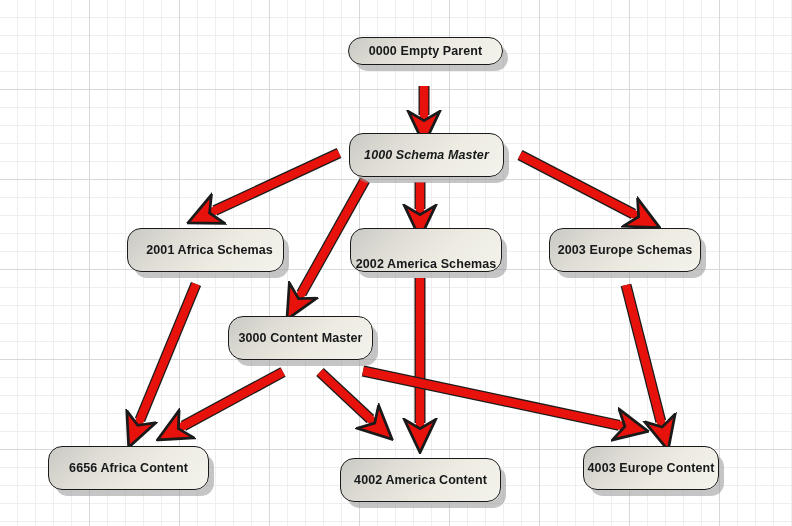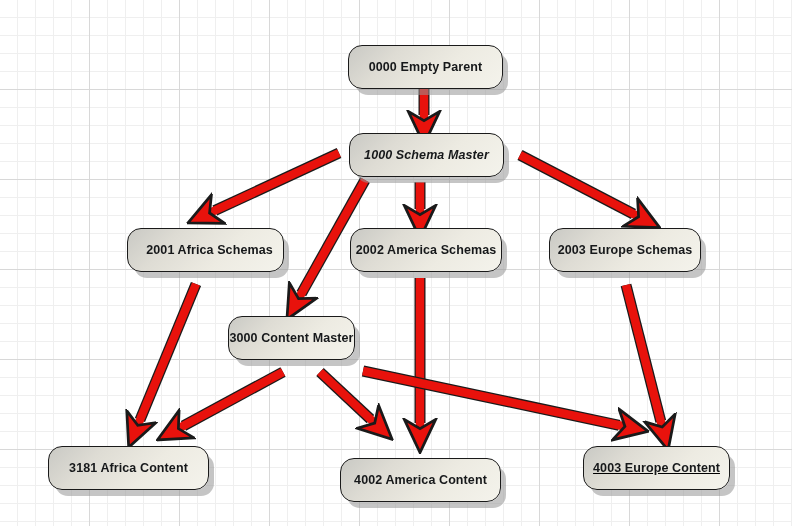--- a/index.html
+++ b/index.html
@@ -86,42 +86,42 @@
         <line x1="283" y1="372" x2="183.43618467648966" y2="425.81827855324883" stroke="#1a1a1a" stroke-width="11" stroke-linecap="butt"></line>
         <line x1="283" y1="372" x2="172" y2="432" stroke="#e8120c" stroke-width="8.5" stroke-linecap="butt" marker-end="url(#arrowhead)"></line>
         <line x1="320" y1="372" x2="370.4962815128427" y2="419.1298627453199" stroke="#1a1a1a" stroke-width="11" stroke-linecap="butt"></line>
         <line x1="320" y1="372" x2="380" y2="428" stroke="#e8120c" stroke-width="8.5" stroke-linecap="butt" marker-end="url(#arrowhead)"></line>
         <line x1="363" y1="371" x2="619.2823750490275" y2="425.30518727804673" stroke="#1a1a1a" stroke-width="11" stroke-linecap="butt"></line>
         <line x1="363" y1="371" x2="632" y2="428" stroke="#e8120c" stroke-width="8.5" stroke-linecap="butt" marker-end="url(#arrowhead)"></line>
       </g>
   </svg>
 
   <div id="node-layer">
-      <div class="node" style="left: 348px; top: 45px; width: 155px; height: 44px;">
+      <div class="node" style="left: 348px; top: 37px; width: 155px; height: 28px;">
         <span class="node-label">0000 Empty Parent</span>
       </div>
       <div class="node" style="left: 349px; top: 133px; width: 155px; height: 44px; font-style: italic;">
         <span class="node-label">1000 Schema Master</span>
       </div>
       <div class="node" style="left: 127px; top: 228px; width: 157px; height: 44px; padding-left: 8px;">
         <span class="node-label">2001 Africa Schemas</span>
       </div>
-      <div class="node" style="left: 350px; top: 228px; width: 152px; height: 44px;">
+      <div class="node" style="left: 350px; top: 228px; width: 152px; height: 44px; align-items: flex-end;">
         <span class="node-label">2002 America Schemas</span>
       </div>
       <div class="node" style="left: 549px; top: 228px; width: 152px; height: 44px;">
         <span class="node-label">2003 Europe Schemas</span>
       </div>
-      <div class="node" style="left: 228px; top: 316px; width: 127px; height: 44px;">
+      <div class="node" style="left: 228px; top: 316px; width: 145px; height: 44px; border-radius: 15px;">
         <span class="node-label">3000 Content Master</span>
       </div>
       <div class="node" style="left: 48px; top: 446px; width: 161px; height: 44px;">
-        <span class="node-label">3181 Africa Content</span>
+        <span class="node-label">6656 Africa Content</span>
       </div>
       <div class="node" style="left: 340px; top: 458px; width: 161px; height: 44px;">
         <span class="node-label">4002 America Content</span>
       </div>
-      <div class="node" style="left: 583px; top: 446px; width: 147px; height: 44px; text-decoration: underline;">
+      <div class="node" style="left: 583px; top: 446px; width: 136px; height: 44px;">
         <span class="node-label">4003 Europe Content</span>
       </div>
     </div>
 
 </div>
 
 </body></html>

